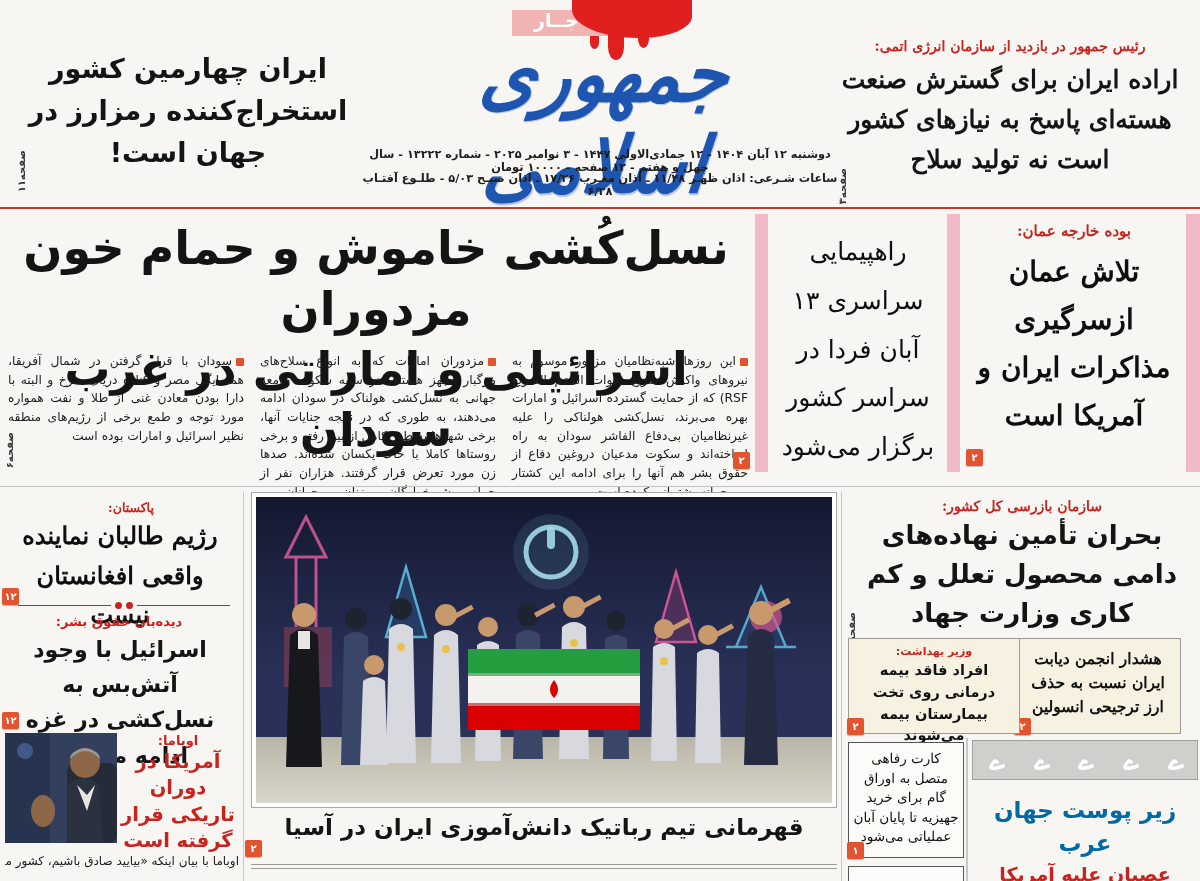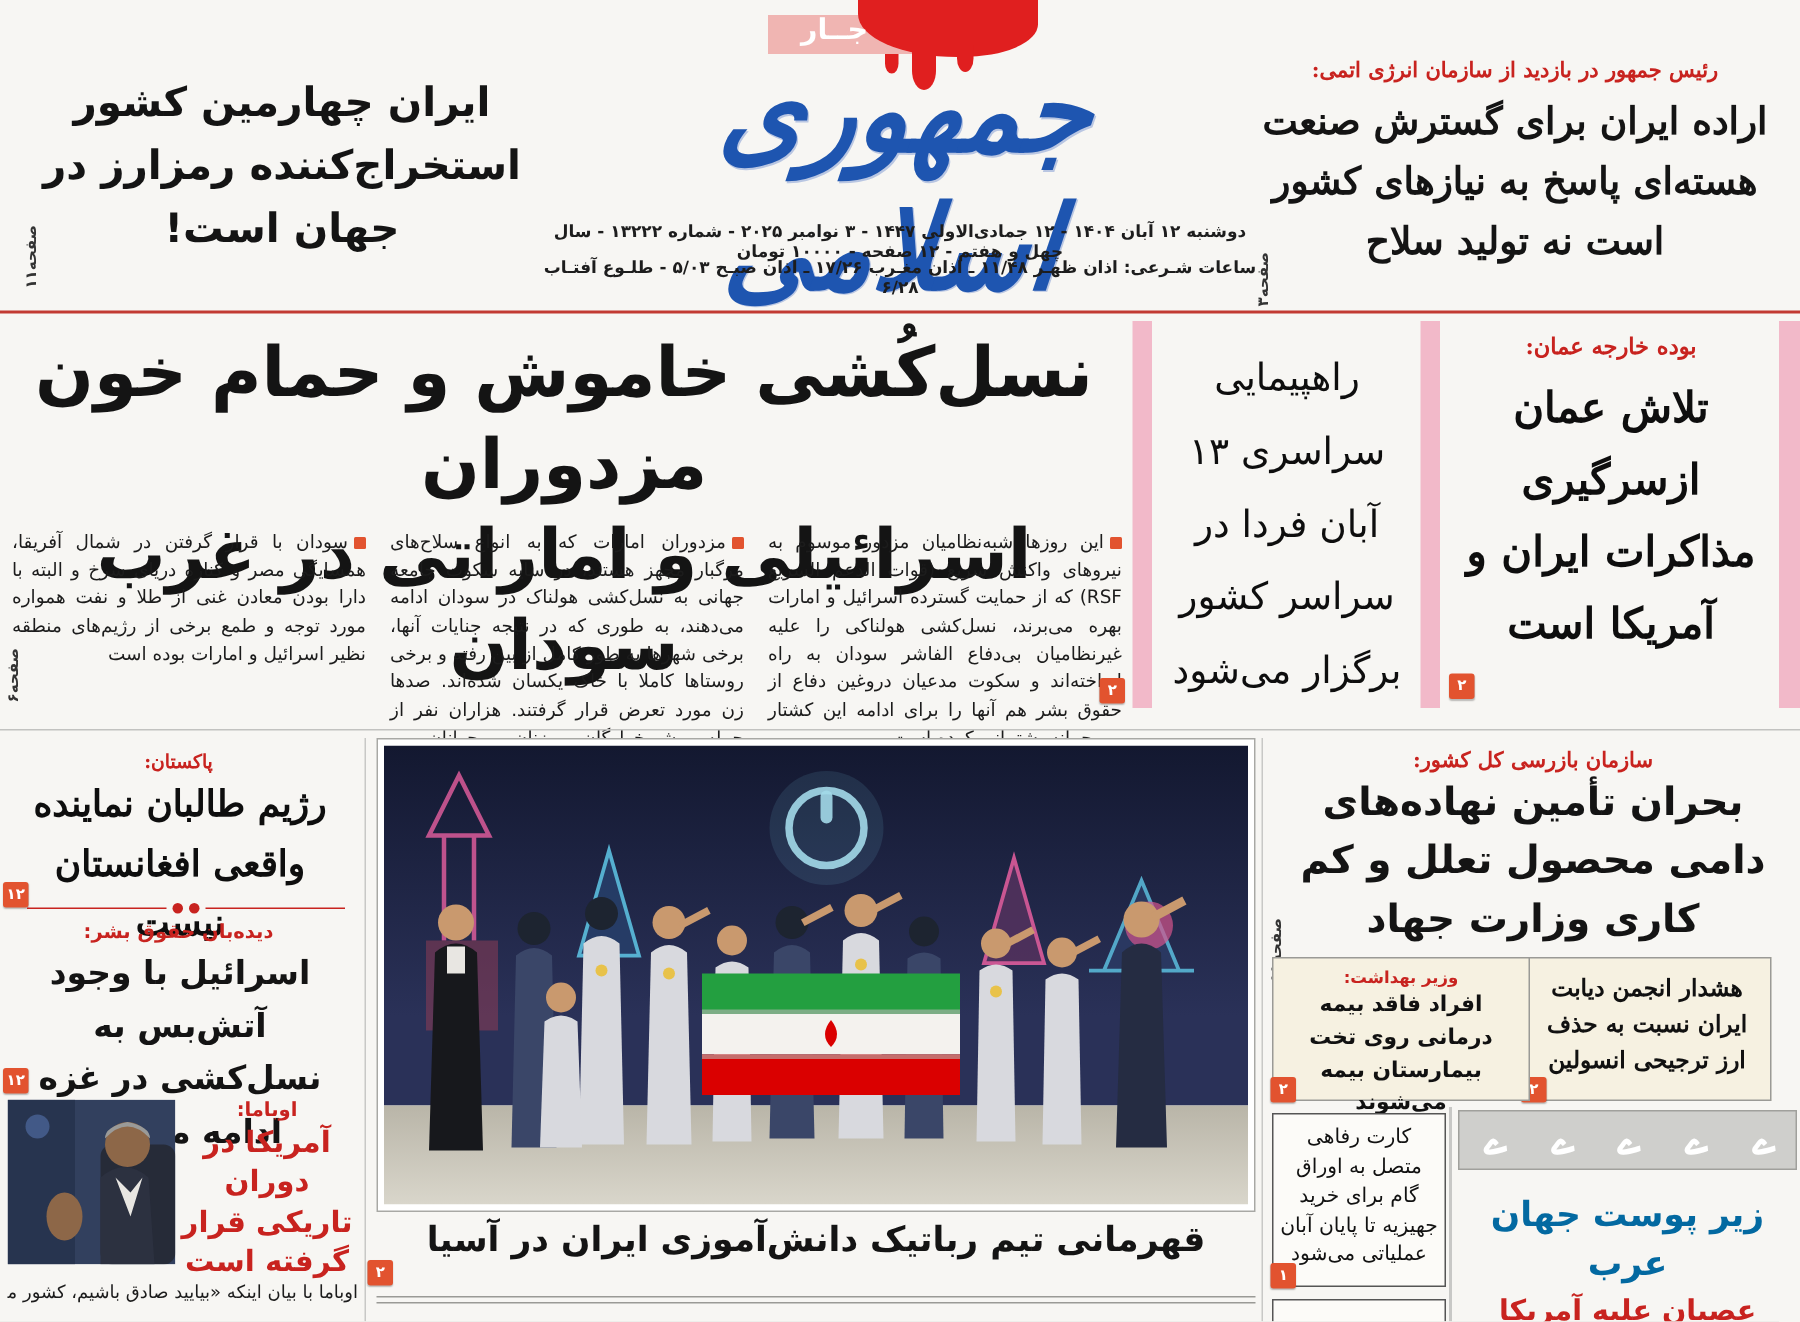--- a/index.html
+++ b/index.html
@@ -110,21 +110,21 @@
   <div class="abs" style="left:965px; top:222px; width:218px;">
     <div class="center kicker serif" style="font-size:15px;">بوده خارجه عمان:</div>
     <div class="center serif" style="font-size:28px; line-height:1.72; color:#0e0e0e; margin-top:8px; font-weight:bold;">تلاش عمان ازسرگیری مذاکرات ایران و آمریکا است</div>
   </div>
   <div class="badge" style="left:966px; top:449px;">۲</div>
 
   <div class="rule-gray" style="left:0; top:486px; width:1200px;"></div>
   <div class="vline" style="left:243px; top:492px; height:389px;"></div>
   <div class="vline" style="left:841px; top:492px; height:389px;"></div>
 
-  <div class="abs center kicker serif" style="left:0; top:500px; width:238px; font-size:12.5px;">پاکستان:</div>
+  <div class="abs center kicker serif" style="left:12px; top:500px; width:238px; font-size:12.5px;">پاکستان:</div>
   <div class="abs center serif" style="left:4px; top:516px; width:232px; font-size:24px; line-height:1.65; color:#0e0e0e; font-weight:bold;">رژیم طالبان نماینده واقعی افغانستان نیست</div>
   <div class="badge" style="left:2px; top:588px;">۱۲</div>
 
   <div class="divider-dots" style="left:18px; top:602px; width:212px;">
     <div class="ln"></div>
       <div class="dot"></div>
     <div class="dot"></div>
       <div class="ln"></div>
   </div>
 

